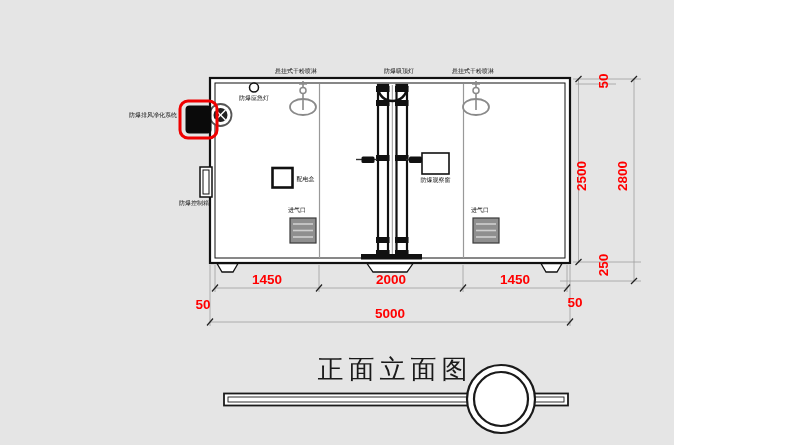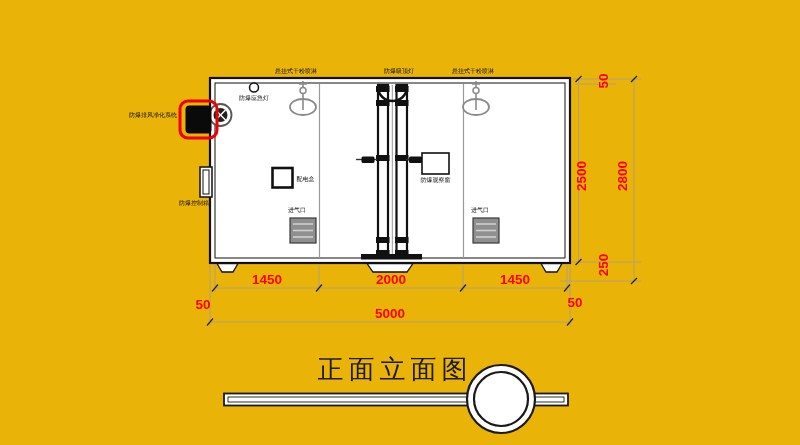--- a/index.html
+++ b/index.html
@@ -1,16 +1,16 @@
 <!DOCTYPE html>
 <html><head>
 <meta charset="utf-8">
 <style>
   html,body{margin:0;padding:0;background:#fff;}
-  .canvas{position:relative;width:800px;height:445px;background:#eab308;overflow:hidden;
+  .canvas{position:relative;width:674px;height:445px;background:#e5e5e5;overflow:hidden;
           font-family:"Liberation Sans",sans-serif;}
   svg{display:block;}
   .lbl{fill:#111;font:6px "Liberation Sans",sans-serif;}
   .dim{fill:#FF0000;font:700 13.5px "Liberation Sans",sans-serif;}
   .title{fill:#1a1a1a;font:400 26px "Liberation Serif",serif;letter-spacing:5px;}
   .ext{stroke:#A0A0A0;stroke-width:0.8;}
   .tick{stroke:#222;stroke-width:1.2;}
   .blk{stroke:#111;fill:none;}
 </style>
 </head>

